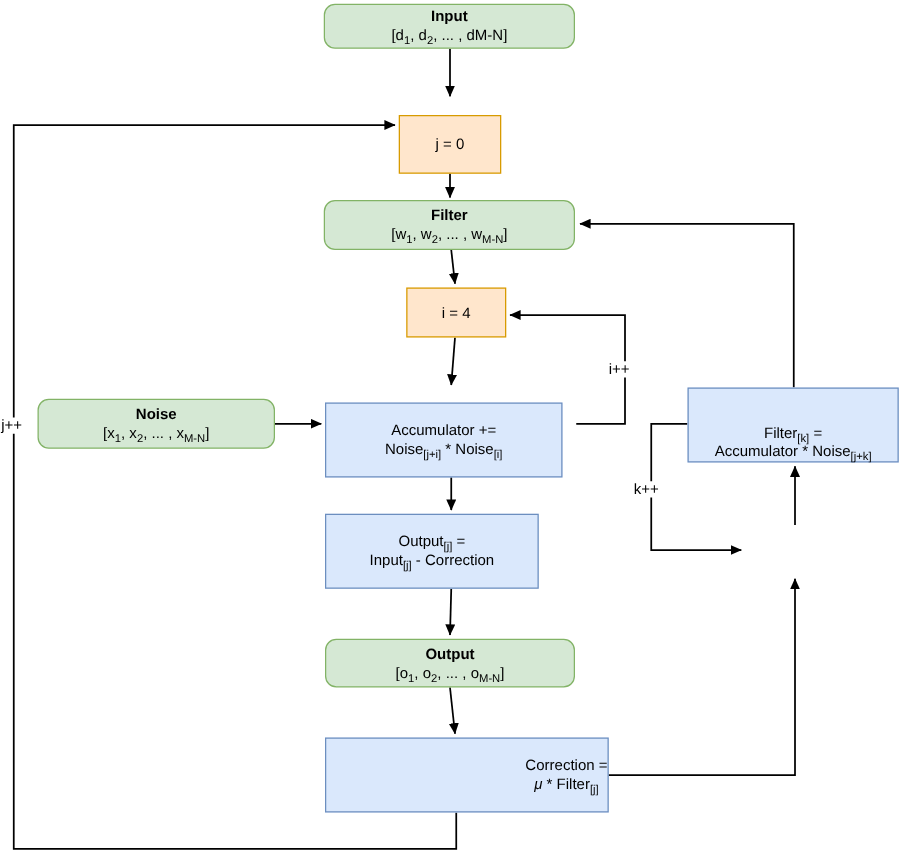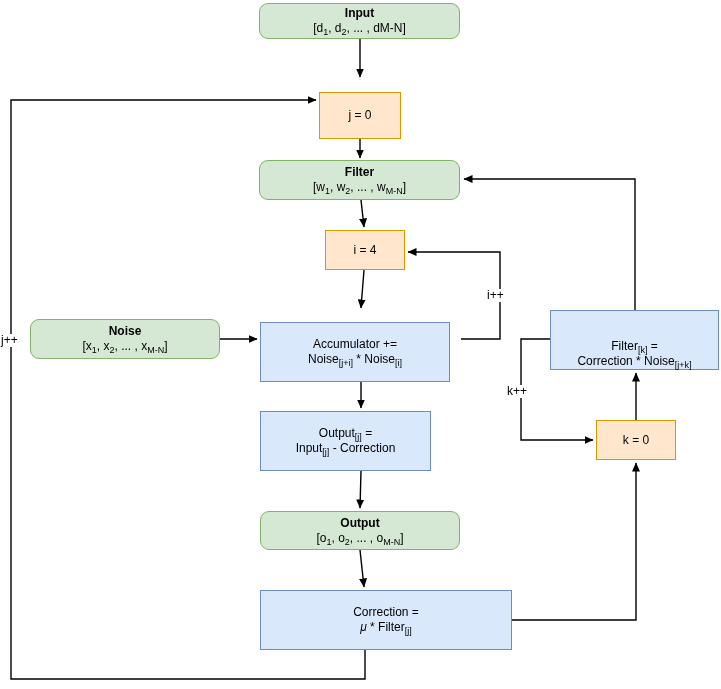--- a/index.html
+++ b/index.html
@@ -110,35 +110,32 @@
       </div>
   </div>
 
   <div class="node green" style="left:260px; top:511px; width:200px; height:39px;">
     <div class="title">Output</div>
     <div class="formula">
         <div><span>[o</span><sub>1</sub><span>, o</span><sub>2</sub><span>, ... , o</span><sub>M-N</sub><span>]</span></div>
       </div>
   </div>
 
-  <div class="node blue" style="left:260px; top:590px; width:252px; height:60px;">
+  <div class="node blue" style="left:260px; top:590px; width:227px; height:60px;align-items:flex-end;">
     <div class="formula">
         <div><span>Correction =</span></div>
         <div><span class="ital">μ</span><span> * Filter</span><sub>[j]</sub></div>
       </div>
   </div>
 
   <div class="node blue" style="left:550px; top:310px; width:169px; height:60px;justify-content:flex-end;">
     <div class="formula">
         <div><span>Filter</span><sub>[k]</sub><span> =</span></div>
-        <div><span>Correction * Noise</span><sub>[j+k]</sub></div>
+        <div><span>Accumulator * Noise</span><sub>[j+k]</sub></div>
       </div>
   </div>
 
-  <div class="node orange" style="left:596px; top:420px; width:80px; height:40px;">
-    <div>k = 0</div>
-  </div>
 
   <div class="edge-label" style="left:0px; top:334px;">j++</div>
   <div class="edge-label" style="left:486px; top:289px;">i++</div>
   <div class="edge-label" style="left:506px; top:385px;">k++</div>
 
 </div>
 
 </body></html>

